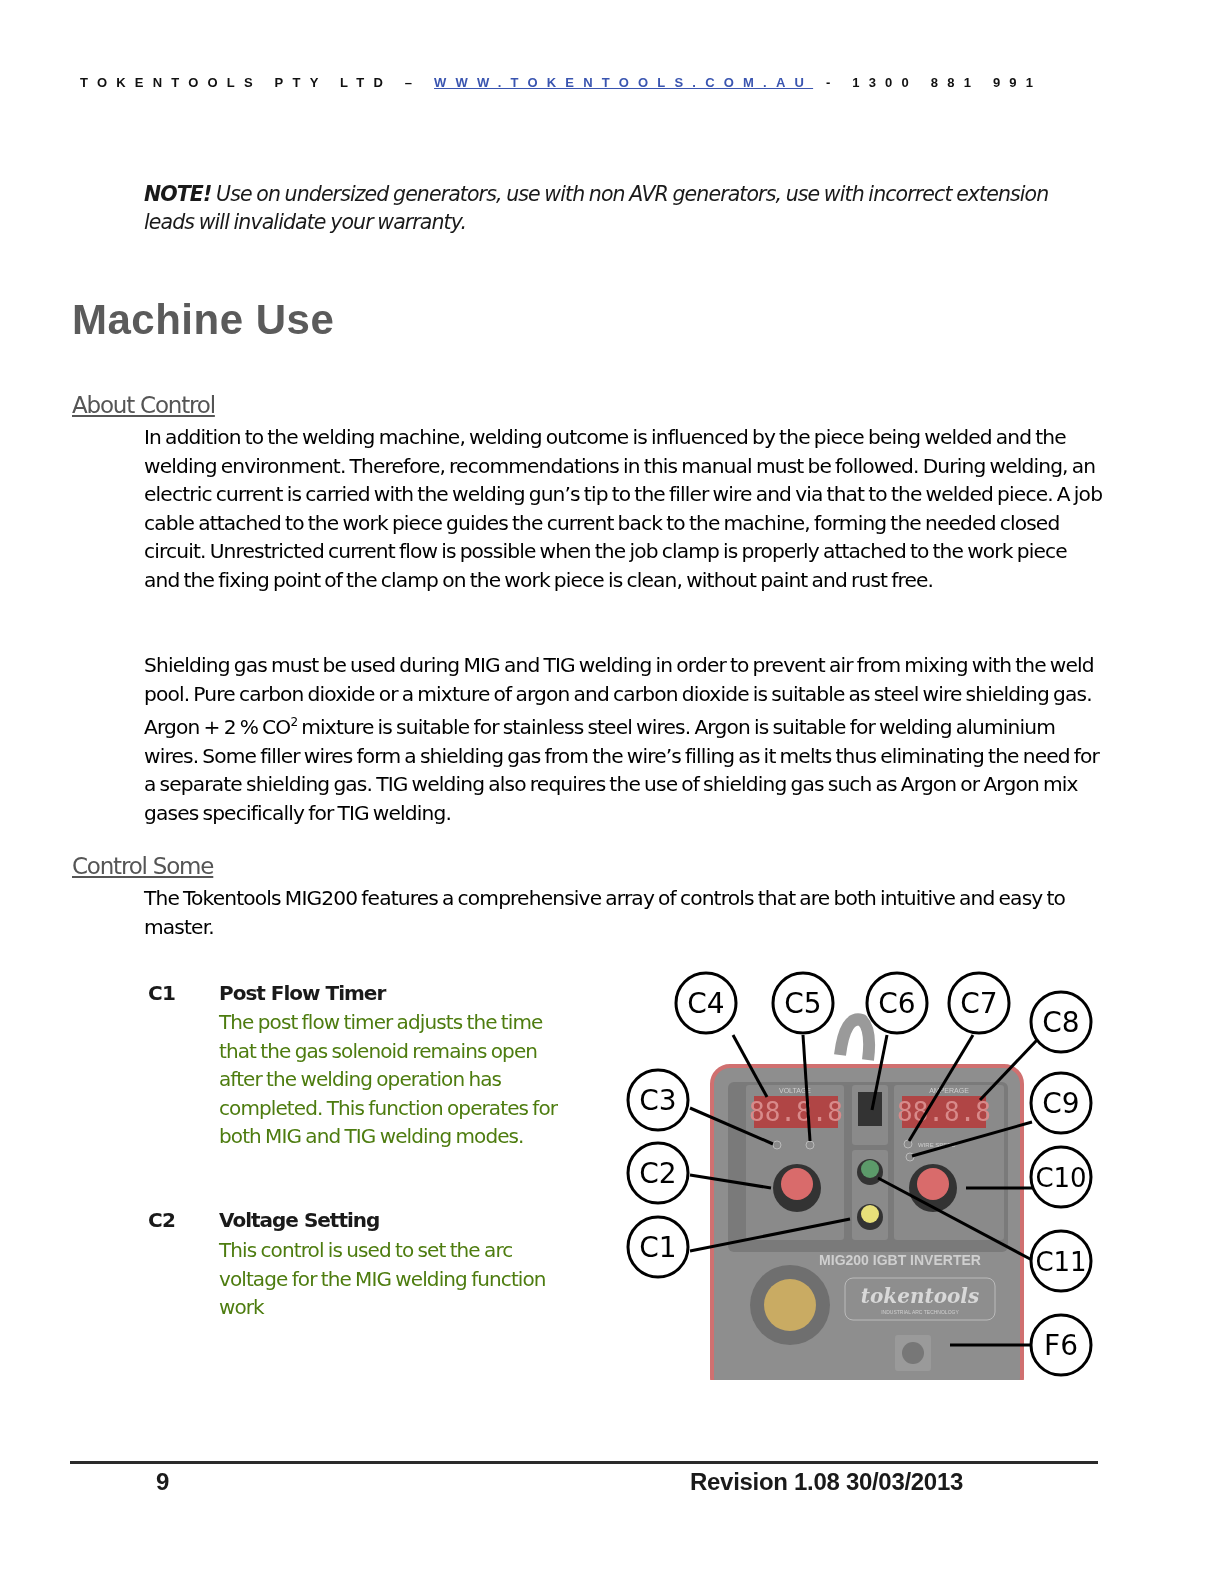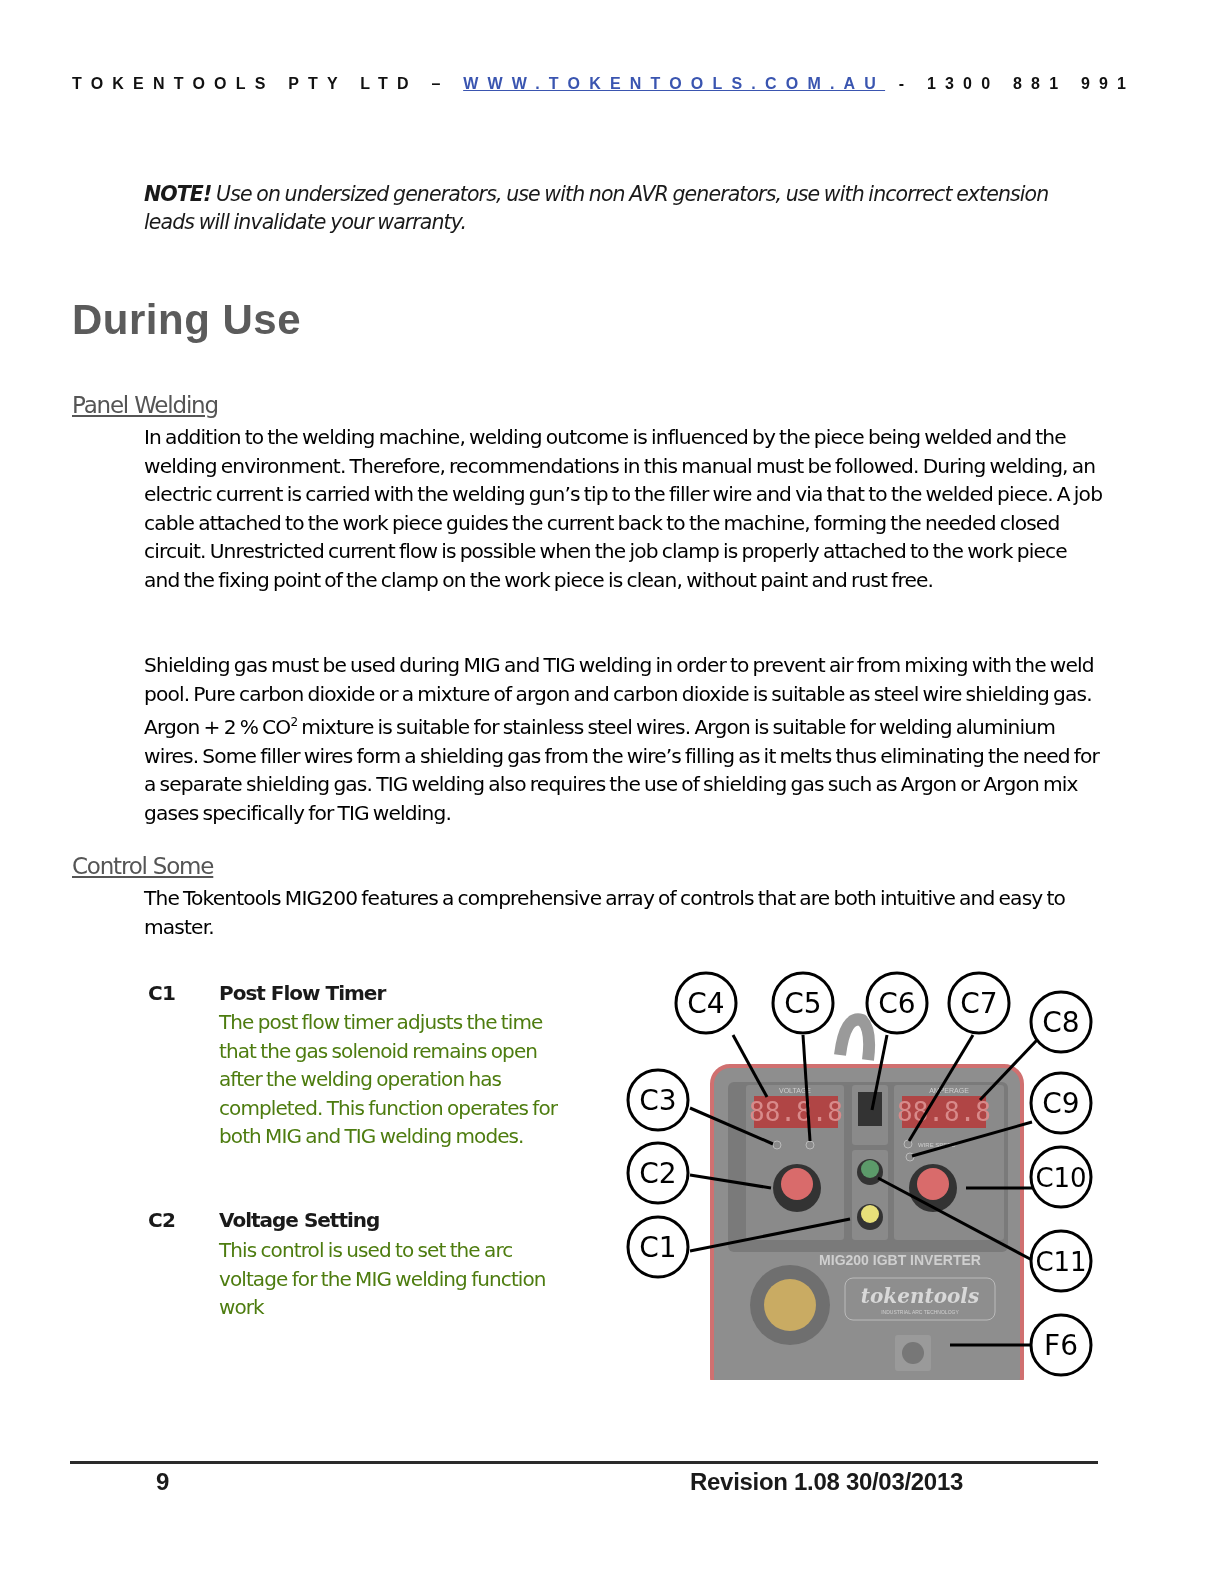--- a/index.html
+++ b/index.html
@@ -1,18 +1,18 @@
 <!DOCTYPE html>
 <html><head>
 <meta charset="utf-8">
 <style>
   html, body { margin: 0; padding: 0; background: #ffffff; }
   body { width: 1225px; height: 1585px; position: relative; overflow: hidden;
          font-family: "Liberation Sans", sans-serif; color: #1a1a1a; }
-  .header { position: absolute; left: 72px; top: 75px; font-size: 16px; font-weight: bold;
+  .header { position: absolute; left: 80px; top: 75px; font-size: 13px; font-weight: bold;
             letter-spacing: 9.2px; white-space: nowrap; color: #111; }
   .header a { color: #3a55b0; text-decoration: underline; }
   .note { position: absolute; left: 144px; top: 180px; width: 930px; font-size: 20.5px;
           line-height: 28px; font-style: italic; font-family: "DejaVu Sans", sans-serif;
           letter-spacing: -0.9px; word-spacing: -1px; }
   .note b { font-weight: bold; }
   .h1 { position: absolute; left: 72px; top: 296px; font-size: 42px; font-weight: bold;
         color: #5b5b5b; letter-spacing: 0.5px; }
   .h2 { position: absolute; left: 72px; font-size: 23px; color: #555;
         text-decoration: underline; font-family: "DejaVu Sans", sans-serif; letter-spacing: -1.2px; }
@@ -32,23 +32,23 @@
 </style>
 </head>
 <body>
 
 <div class="header">
   <span>TOKENTOOLS PTY LTD</span><span> – </span><a>WWW.TOKENTOOLS.COM.AU</a><span> - </span><span>1300 881 991</span>
 </div>
 
 <div class="note"><b>NOTE!</b><span> Use on undersized generators, use with non AVR generators, use with incorrect extension leads will invalidate your warranty.</span></div>
 
-<div class="h1">During Use</div>
+<div class="h1">Machine Use</div>
 
-<div class="h2" style="top:392px;">Panel Welding</div>
+<div class="h2" style="top:392px;">About Control</div>
 <div class="para" style="top:423px;">In addition to the welding machine, welding outcome is influenced by the piece being welded and the welding environment. Therefore, recommendations in this manual must be followed. During welding,  an electric current is carried with the welding gun’s tip to the filler wire and via that to the welded piece. A job cable attached to the work piece guides the current back to the machine, forming the needed closed circuit. Unrestricted current flow is possible when the job clamp is properly attached to the work piece and the fixing point of the clamp on the work piece is clean, without paint and rust free.</div>
 <div class="para" style="top:651px;"><span>Shielding gas must be used during MIG and TIG welding in order to prevent air from mixing with the weld pool. Pure carbon dioxide or a mixture of argon and carbon dioxide is suitable as steel wire shielding gas. Argon + 2 % CO</span><sup>2</sup><span> mixture is suitable for stainless steel wires. Argon is suitable for welding aluminium wires. Some filler wires form a shielding gas from the wire’s filling as it melts thus eliminating the need for a separate shielding gas. TIG welding also requires the use of shielding gas such as Argon or Argon mix gases specifically for TIG welding.</span></div>
 
 <div class="h2" style="top:853px;">Control Some</div>
 <div class="para" style="top:884px; width:940px;">The Tokentools MIG200 features a comprehensive array of controls that are both intuitive and easy to master.</div>
 
 <div class="item-code" style="top:981px;">C1</div>
 <div class="item-title" style="top:981px;">Post Flow Timer</div>
 <div class="item-desc" style="top:1008px;">The post flow timer adjusts the time that the gas solenoid remains open after the welding operation has completed. This function operates for both MIG and TIG welding modes.</div>
 

